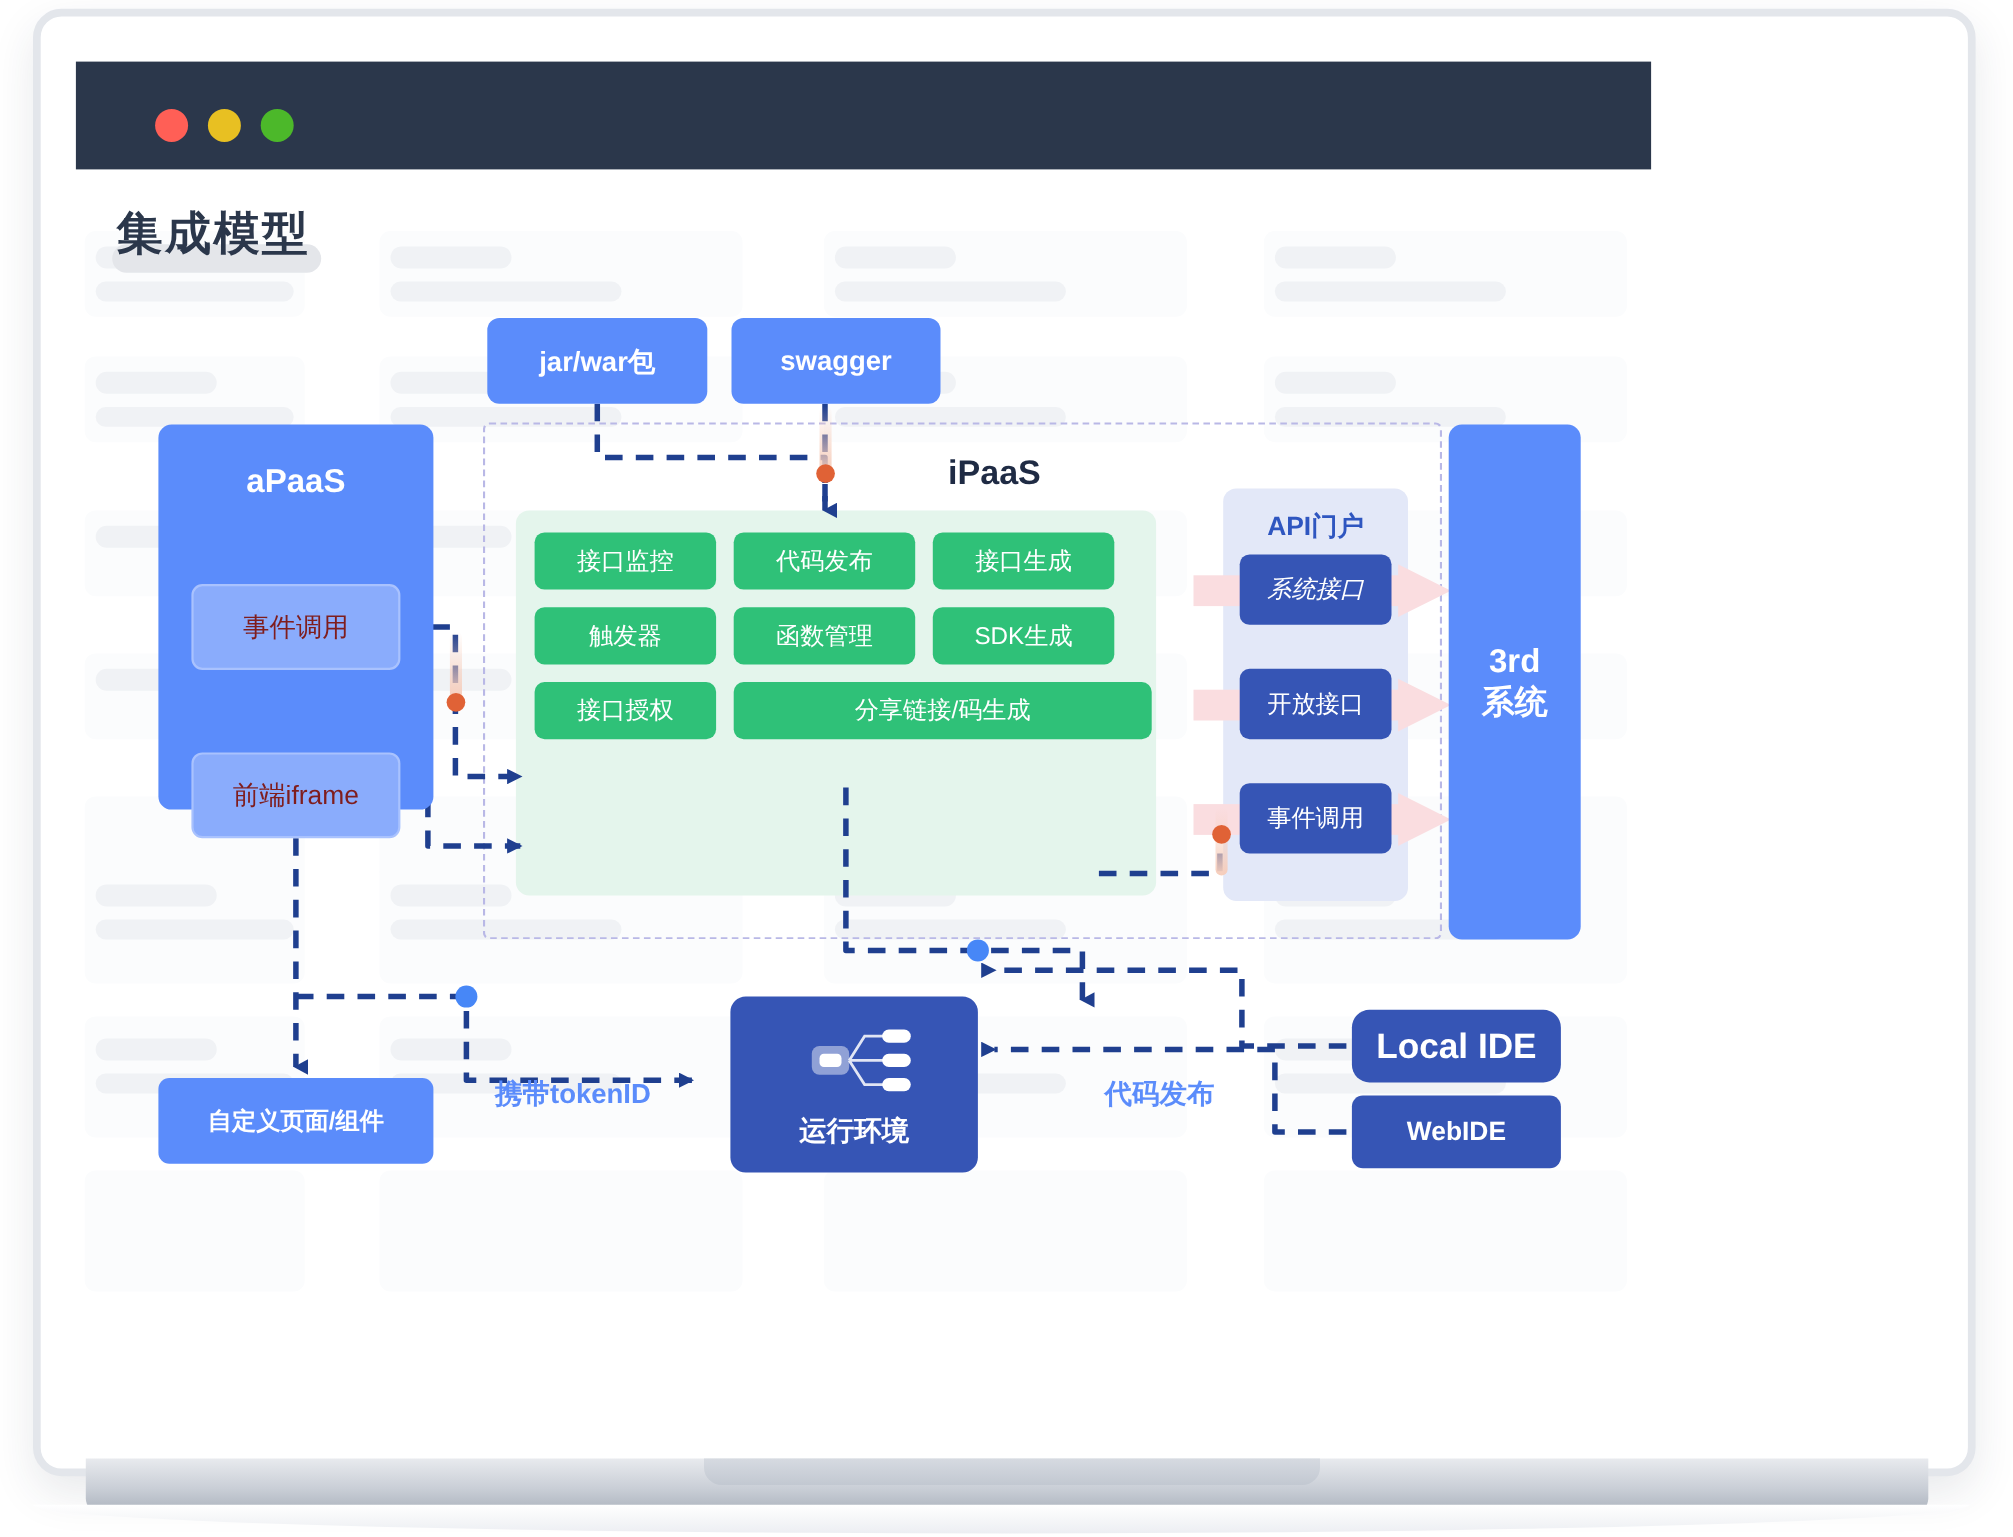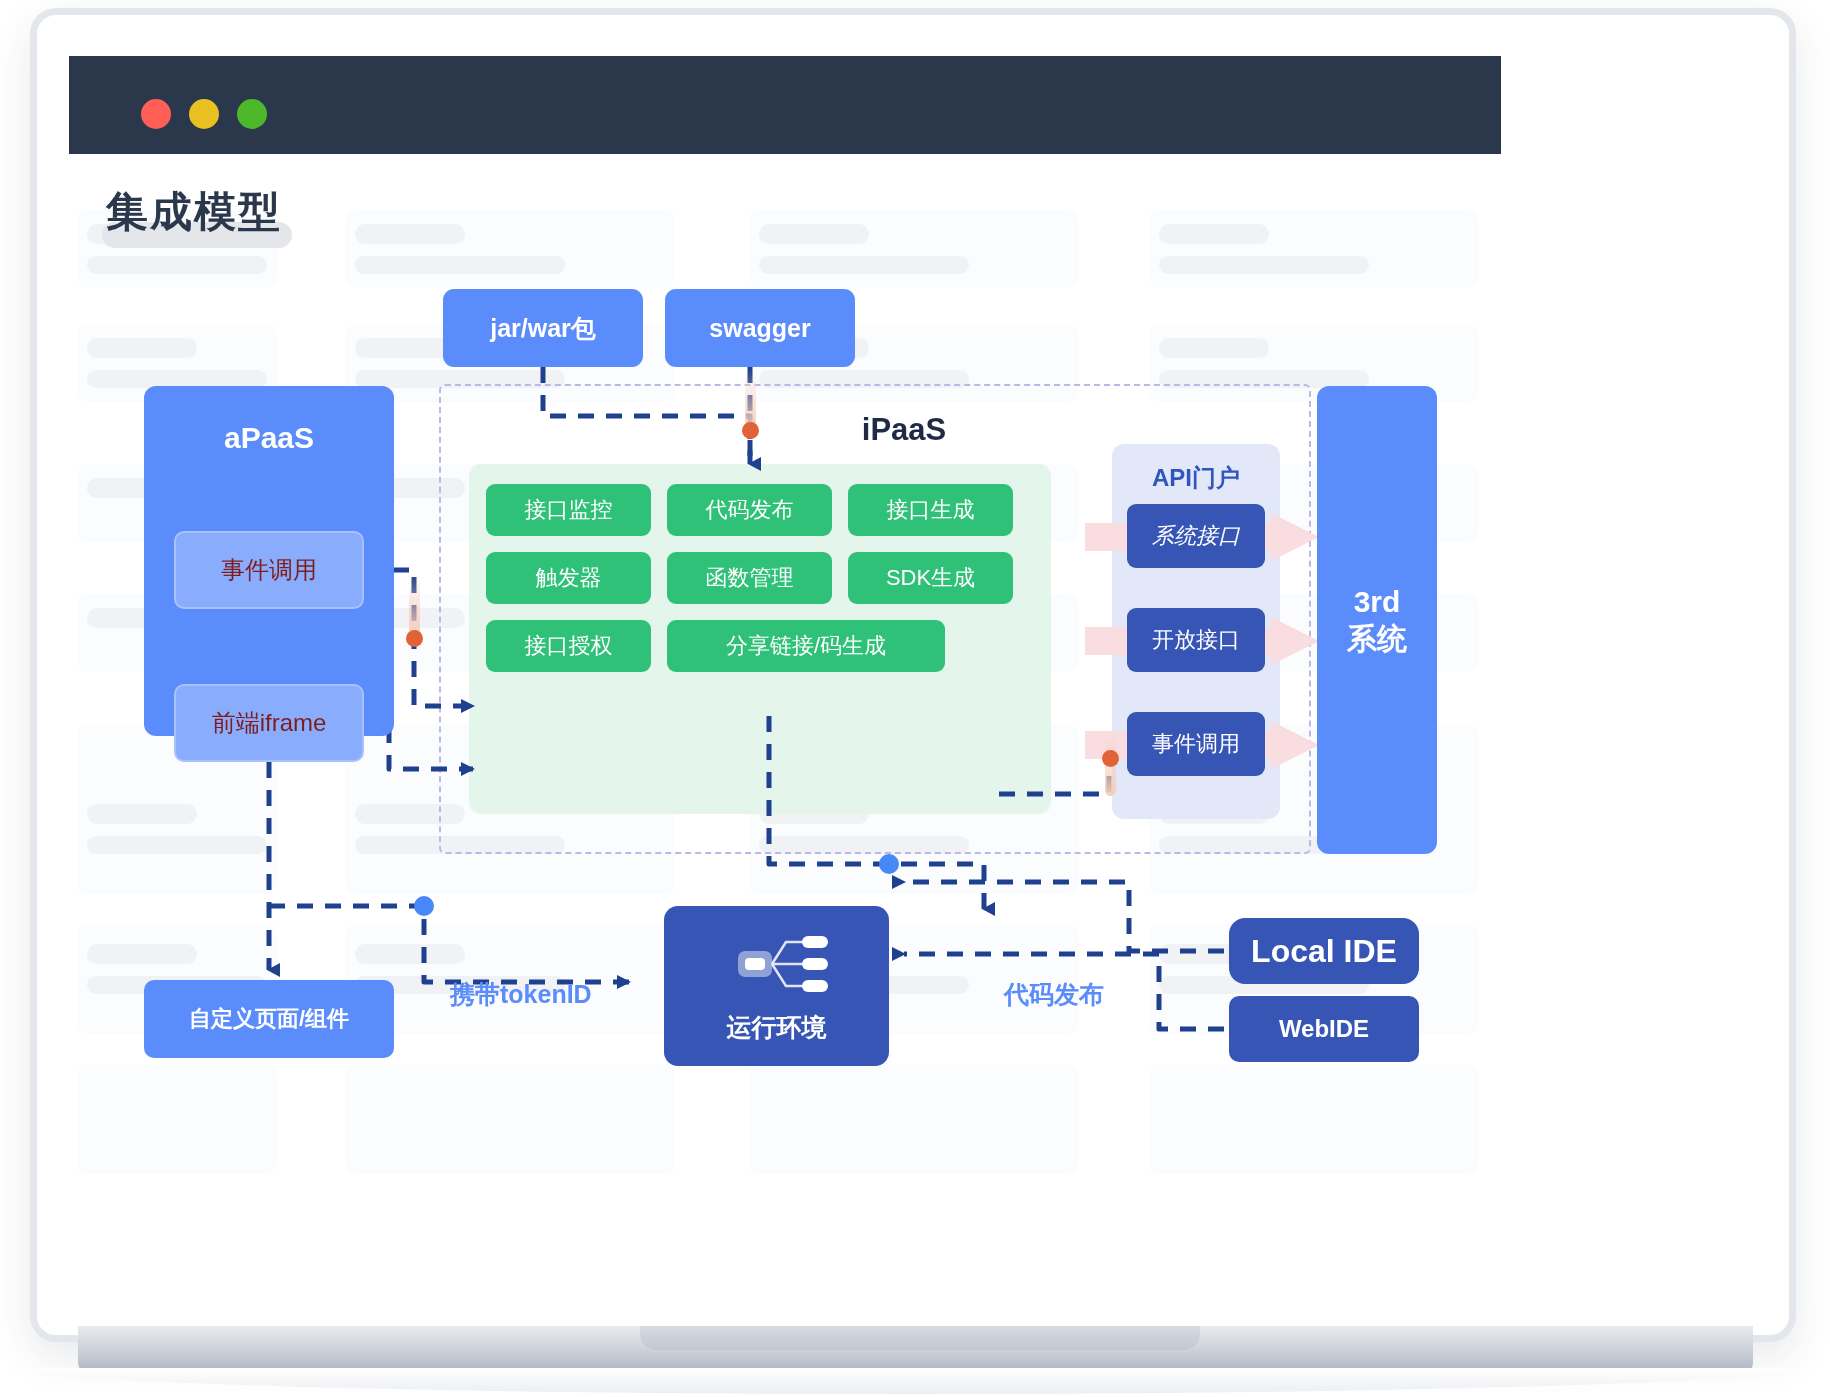--- a/index.html
+++ b/index.html
@@ -103,21 +103,21 @@
   .gchip{
     position:absolute;color:#fff;font-size:22px;display:flex;
     align-items:center;justify-content:center;background:#2fc178;border-radius:9px;
   }
   .gcol1{left:417px;width:165px;}
   .gcol2{left:598px;width:165px;}
   .gcol3{left:779px;width:165px;}
   .grow1{top:320px;height:52px;}
   .grow2{top:388px;height:52px;}
   .grow3{top:456px;height:52px;}
-  .gwide{left:598px;width:278px;}
+  .gwide{left:598px;width:380px;}
   .gfull{left:417px;width:527px;height:48px;}
   #g-fdt{top:528px;}
   #g-idt{top:591px;}
 
   
   .api-panel{
     position:absolute;left:1043px;top:280px;width:168px;height:375px;
     background:#e3e8f8;border-radius:12px;
   }
   .api-title{

